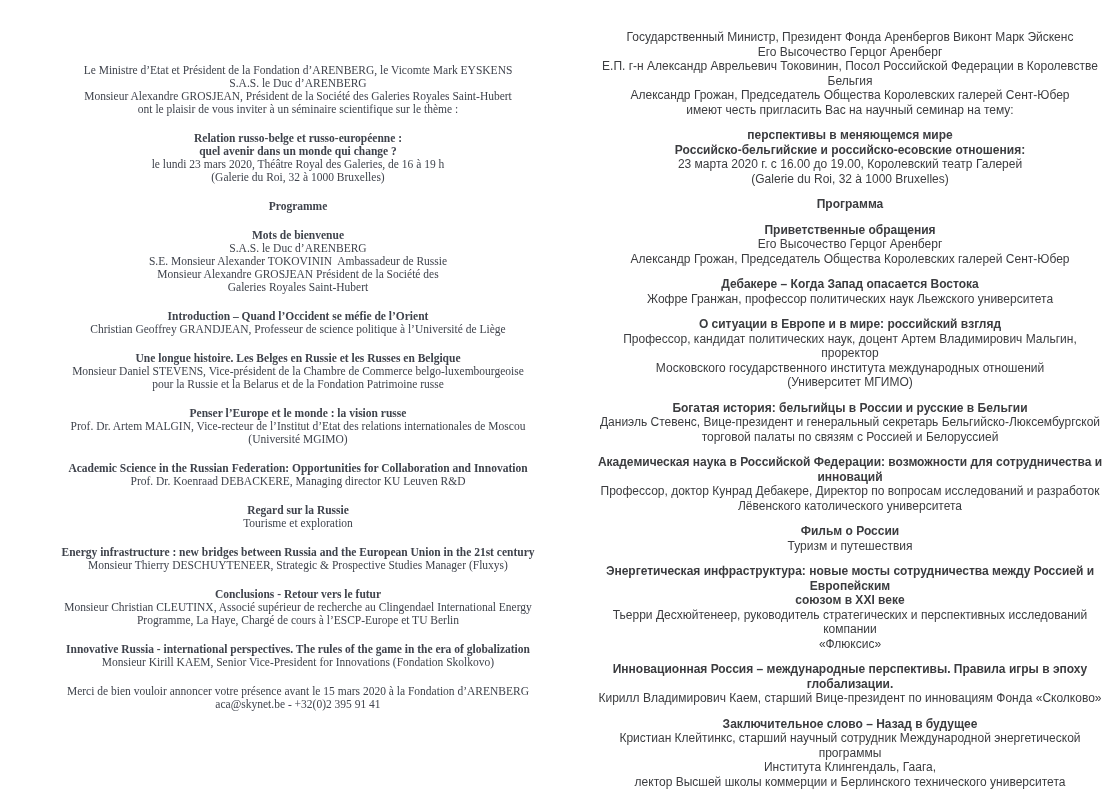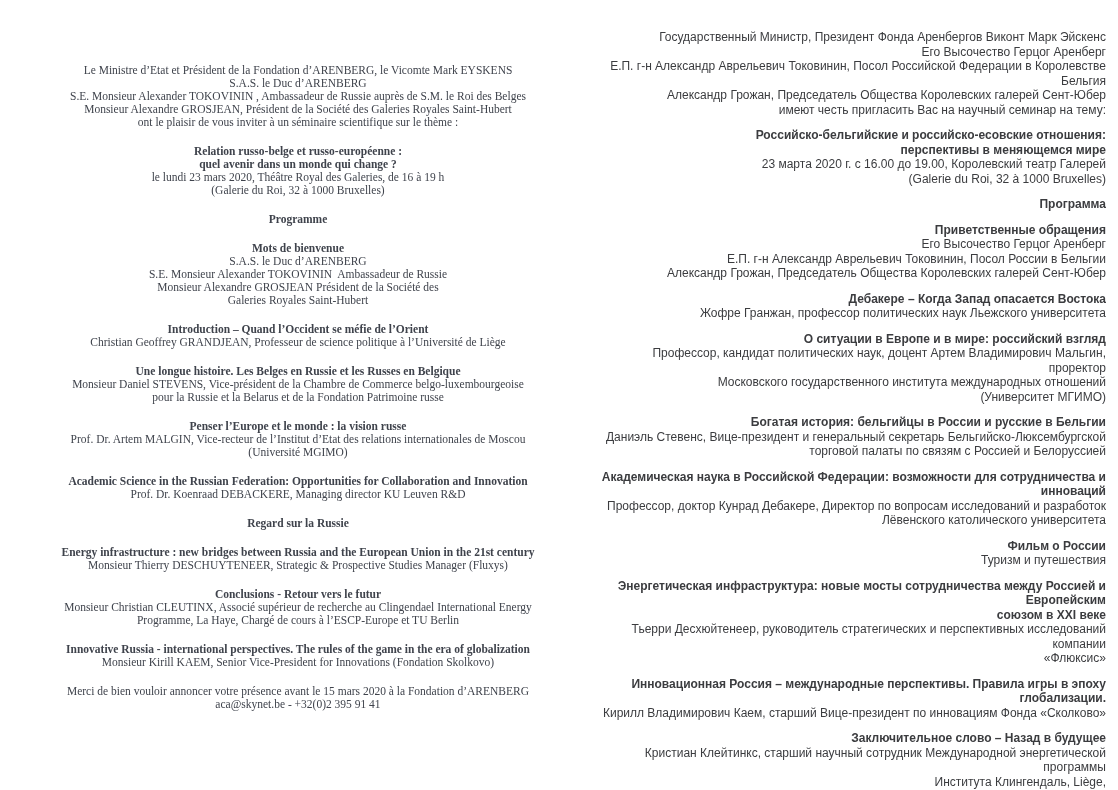--- a/index.html
+++ b/index.html
@@ -29,37 +29,36 @@
   .column-right {
     left: 582px;
     top: 30px;
     width: 524px;
     font-family: "Liberation Sans", "DejaVu Sans", sans-serif;
     font-size: 12px;
     line-height: 14.5px;
     color: #3b3c3f;
   }
   .column-left .paragraph { margin: 0 0 16px 0; }
-  .column-right .paragraph { margin: 0 0 11px 12px; text-align: right; }
+  .column-right .paragraph { margin: 0 0 11px 12px; }
   .text-line {
     white-space: pre-wrap;
   }
   .text-line.bold {
     font-weight: bold;
   }
 </style>
 </head>
 <body>
 
 <div>
   <div class="column column-left">
       <div class="paragraph">
         <div class="text-line">Le Ministre d’Etat et Président de la Fondation d’ARENBERG, le Vicomte Mark EYSKENS</div>
         <div class="text-line">S.A.S. le Duc d’ARENBERG</div>
-        <div class="text-line">S.E. Monsieur Alexander TOKOVININ , Ambassadeur de Russie auprès de S.M. le Roi des Belges</div>
         <div class="text-line">Monsieur Alexandre GROSJEAN, Président de la Société des Galeries Royales Saint-Hubert</div>
         <div class="text-line">ont le plaisir de vous inviter à un séminaire scientifique sur le thème :</div>
       </div>
       <div class="paragraph">
         <div class="text-line bold">Relation russo-belge et russo-européenne :</div>
         <div class="text-line bold">quel avenir dans un monde qui change ?</div>
         <div class="text-line">le lundi 23 mars 2020, Théâtre Royal des Galeries, de 16 à 19 h</div>
         <div class="text-line">(Galerie du Roi, 32 à 1000 Bruxelles)</div>
       </div>
       <div class="paragraph">
@@ -85,20 +84,21 @@
         <div class="text-line bold">Penser l’Europe et le monde : la vision russe</div>
         <div class="text-line">Prof. Dr. Artem MALGIN, Vice-recteur de l’Institut d’Etat des relations internationales de Moscou</div>
         <div class="text-line">(Université MGIMO)</div>
       </div>
       <div class="paragraph">
         <div class="text-line bold">Academic Science in the Russian Federation: Opportunities for Collaboration and Innovation</div>
         <div class="text-line">Prof. Dr. Koenraad DEBACKERE, Managing director KU Leuven R&amp;D</div>
       </div>
       <div class="paragraph">
         <div class="text-line bold">Regard sur la Russie</div>
+        <div class="text-line">Tourisme et exploration</div>
       </div>
       <div class="paragraph">
         <div class="text-line bold">Energy infrastructure : new bridges between Russia and the European Union in the 21st century</div>
         <div class="text-line">Monsieur Thierry DESCHUYTENEER, Strategic &amp; Prospective Studies Manager (Fluxys)</div>
       </div>
       <div class="paragraph">
         <div class="text-line bold">Conclusions - Retour vers le futur</div>
         <div class="text-line">Monsieur Christian CLEUTINX, Associé supérieur de recherche au Clingendael International Energy</div>
         <div class="text-line">Programme, La Haye, Chargé de cours à l’ESCP-Europe et TU Berlin</div>
       </div>
@@ -113,32 +113,31 @@
     </div>
   <div class="column column-right">
       <div class="paragraph">
         <div class="text-line">Государственный Министр, Президент Фонда Аренбергов Виконт Марк Эйскенс</div>
         <div class="text-line">Его Высочество Герцог Аренберг</div>
         <div class="text-line">Е.П. г-н Александр Аврельевич Токовинин, Посол Российской Федерации в Королевстве Бельгия</div>
         <div class="text-line">Александр Грожан, Председатель Общества Королевских галерей Сент-Юбер</div>
         <div class="text-line">имеют честь пригласить Вас на научный семинар на тему:</div>
       </div>
       <div class="paragraph">
+        <div class="text-line bold">перспективы в меняющемся мире</div>
         <div class="text-line bold">Российско-бельгийские и российско-есовские отношения:</div>
-        <div class="text-line bold">перспективы в меняющемся мире</div>
         <div class="text-line">23 марта 2020 г. с 16.00 до 19.00, Королевский театр Галерей</div>
         <div class="text-line">(Galerie du Roi, 32 à 1000 Bruxelles)</div>
       </div>
       <div class="paragraph">
         <div class="text-line bold">Программа</div>
       </div>
       <div class="paragraph">
         <div class="text-line bold">Приветственные обращения</div>
         <div class="text-line">Его Высочество Герцог Аренберг</div>
-        <div class="text-line">Е.П. г-н Александр Аврельевич Токовинин, Посол России в Бельгии</div>
         <div class="text-line">Александр Грожан, Председатель Общества Королевских галерей Сент-Юбер</div>
       </div>
       <div class="paragraph">
         <div class="text-line bold">Дебакере – Когда Запад опасается Востока</div>
         <div class="text-line">Жофре Гранжан, профессор политических наук Льежского университета</div>
       </div>
       <div class="paragraph">
         <div class="text-line bold">О ситуации в Европе и в мире: российский взгляд</div>
         <div class="text-line">Профессор, кандидат политических наук, доцент Артем Владимирович Мальгин, проректор</div>
         <div class="text-line">Московского государственного института международных отношений</div>
@@ -165,17 +164,17 @@
         <div class="text-line">Тьерри Десхюйтенеер, руководитель стратегических и перспективных исследований компании</div>
         <div class="text-line">«Флюксис»</div>
       </div>
       <div class="paragraph">
         <div class="text-line bold">Инновационная Россия – международные перспективы. Правила игры в эпоху глобализации.</div>
         <div class="text-line">Кирилл Владимирович Каем, старший Вице-президент по инновациям Фонда «Сколково»</div>
       </div>
       <div class="paragraph">
         <div class="text-line bold">Заключительное слово – Назад в будущее</div>
         <div class="text-line">Кристиан Клейтинкс, старший научный сотрудник Международной энергетической программы</div>
-        <div class="text-line">Института Клингендаль, Liège,</div>
+        <div class="text-line">Института Клингендаль, Гаага,</div>
         <div class="text-line">лектор Высшей школы коммерции и Берлинского технического университета</div>
       </div>
     </div>
 </div>
 
 </body></html>

